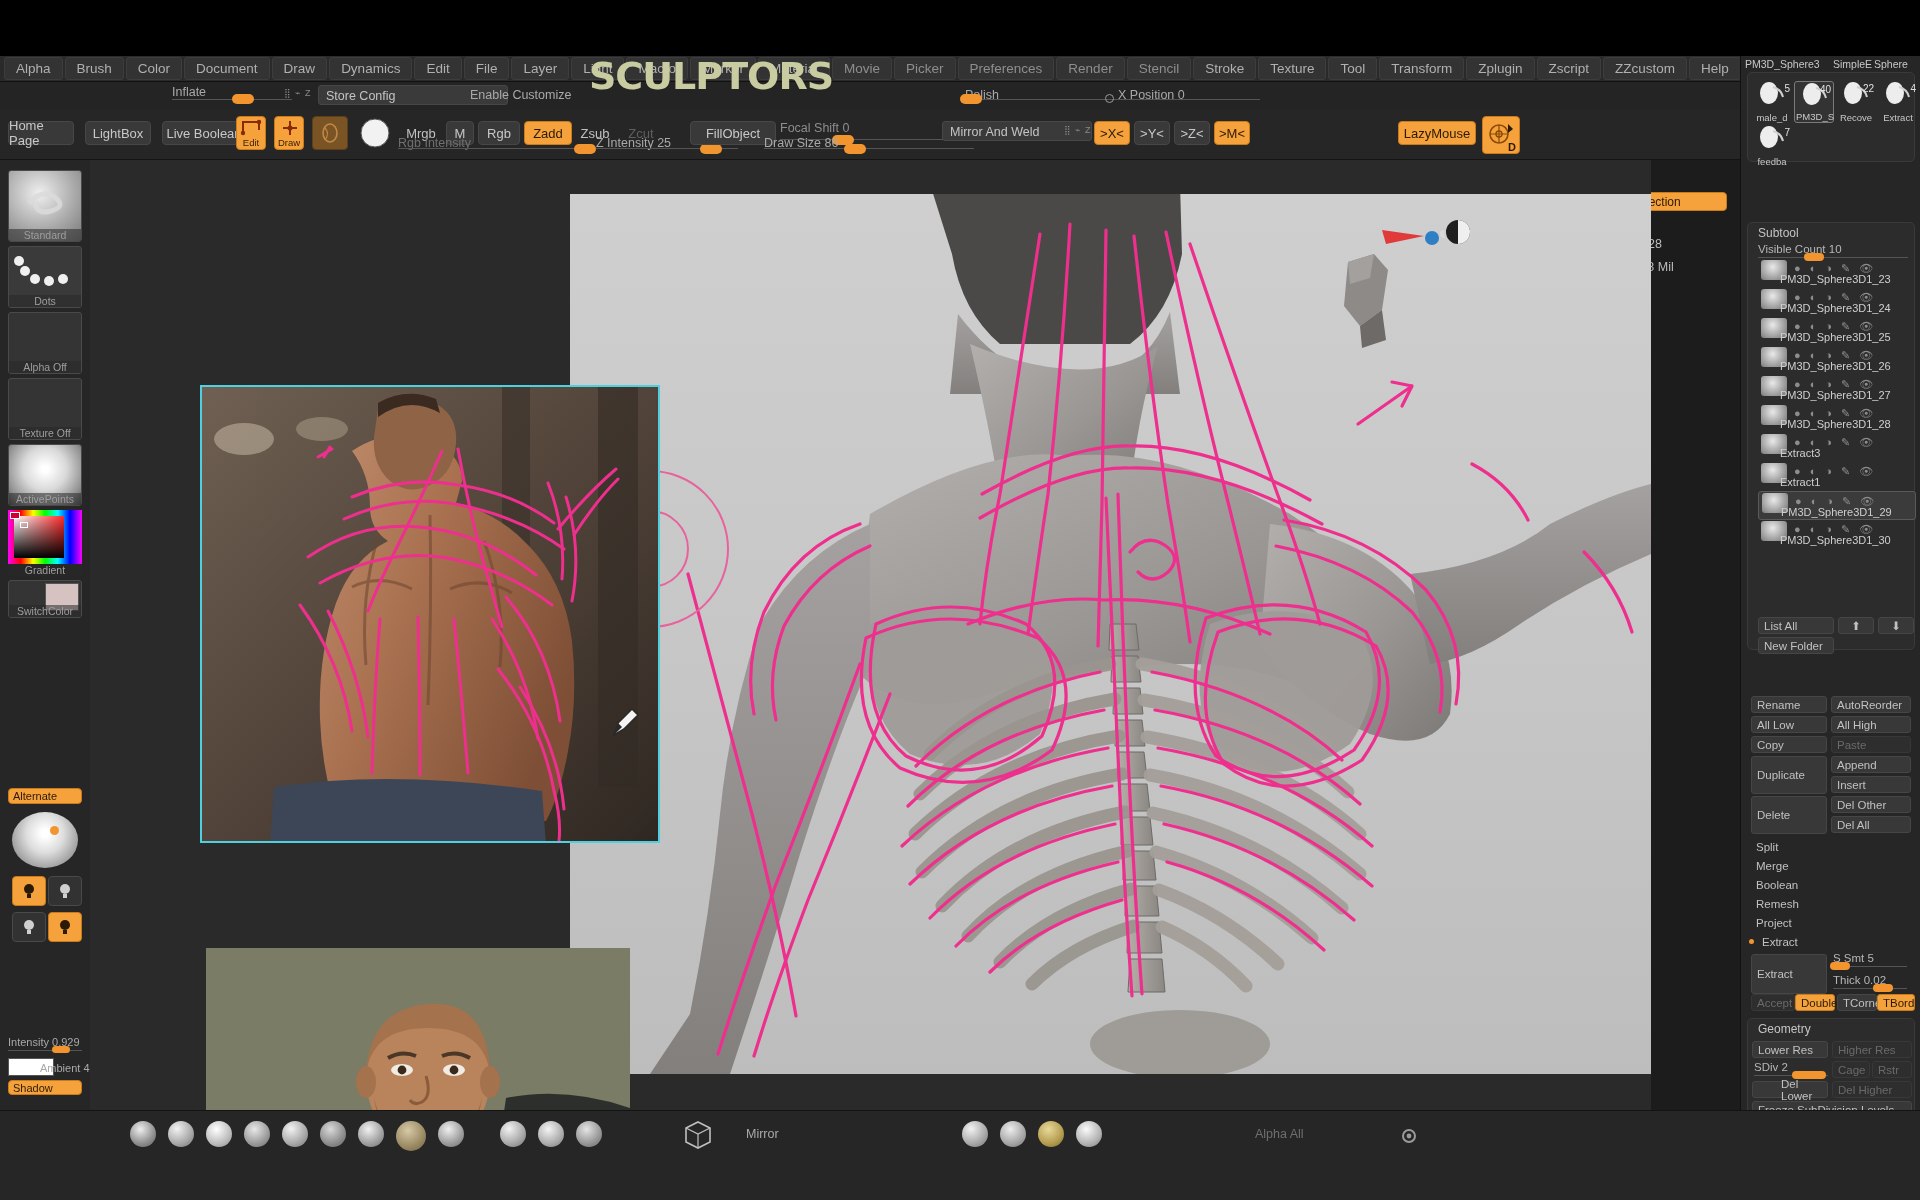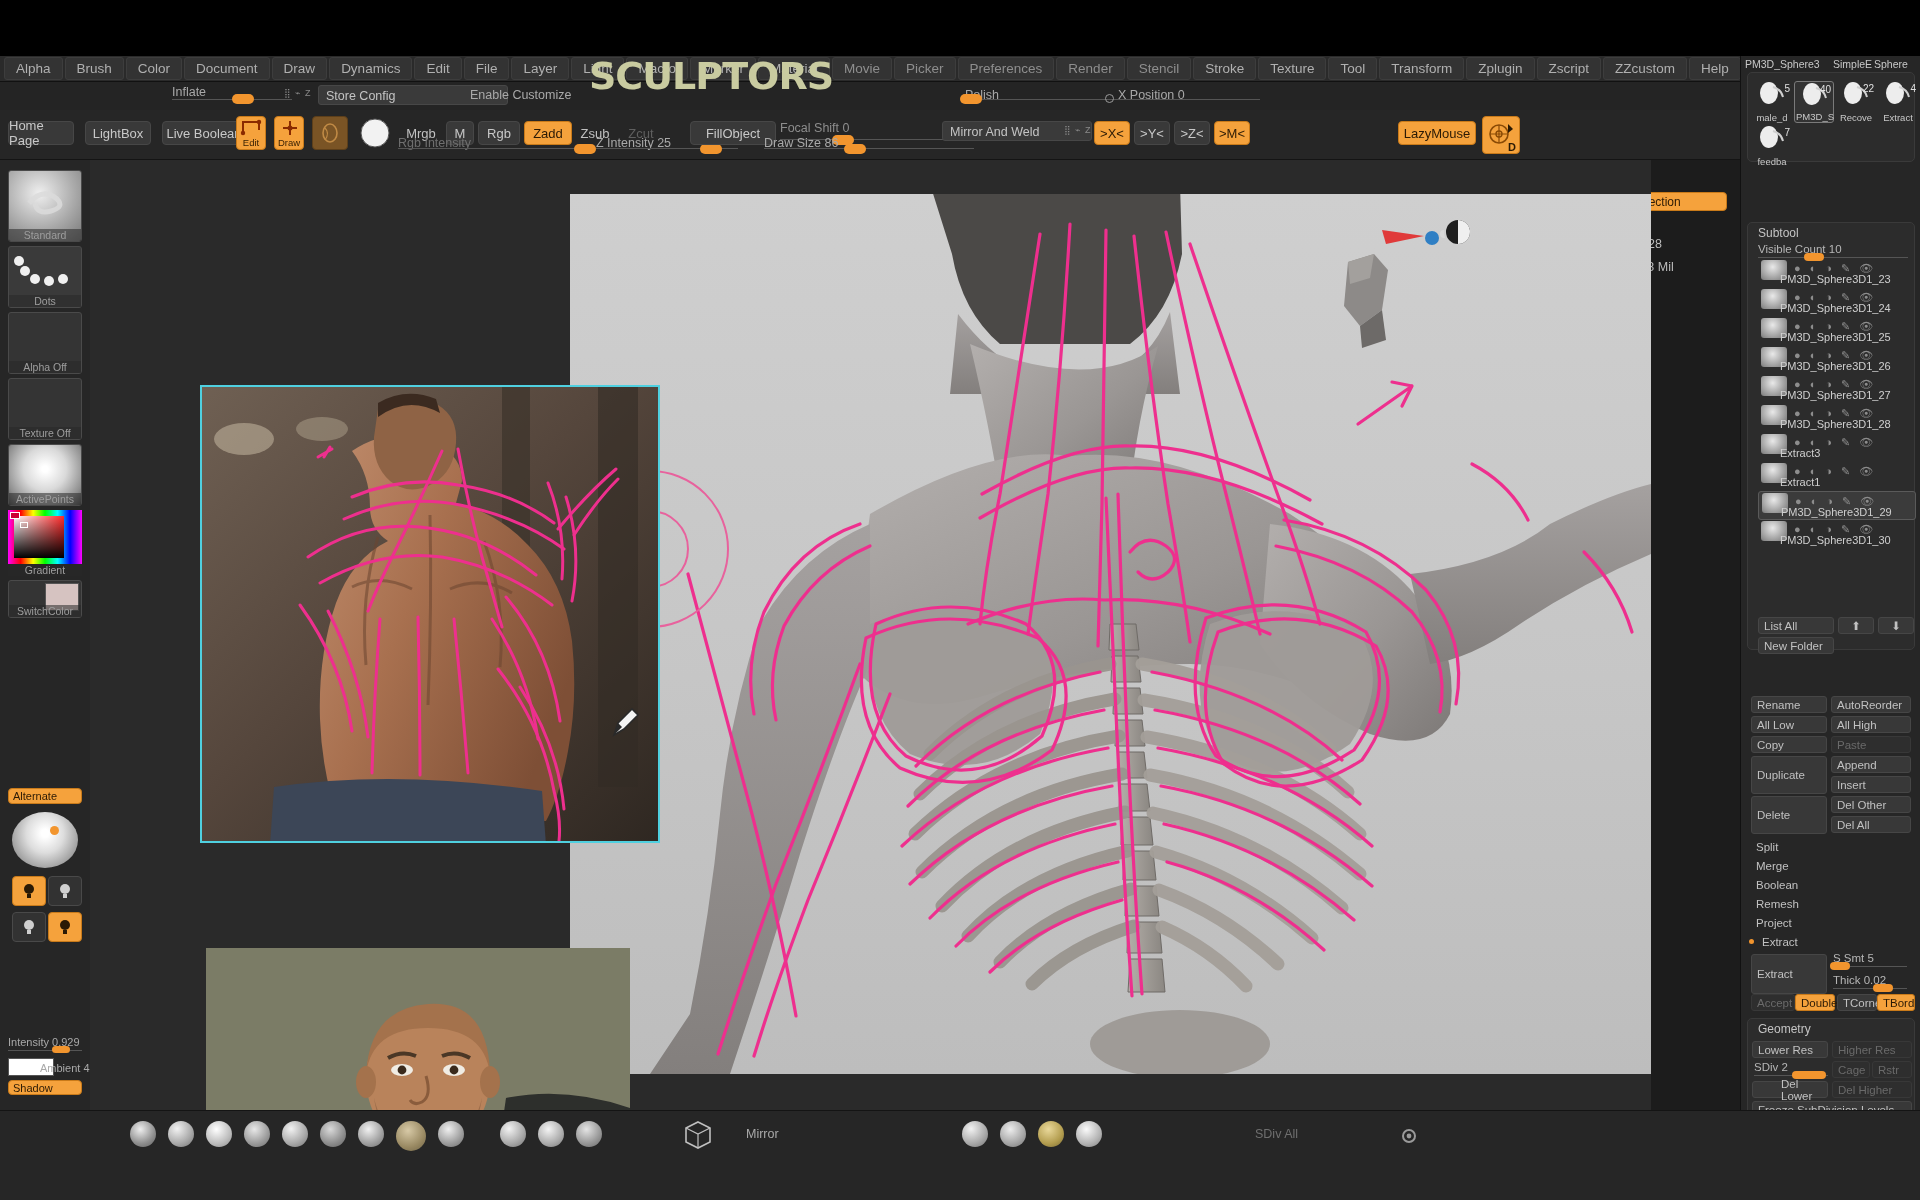--- a/index.html
+++ b/index.html
@@ -832,20 +832,20 @@
         <path d="M4 9 L16 15 L28 9 M16 15 L16 29" stroke="#c0c0c0" stroke-width="1.2" fill="none"></path>
       </svg>
   </div>
   <div class="plainlabel" style="left:746px; top:16px;">Mirror</div>
 
   <div class="bsphere" style="left:962px; top:10px;"></div>
   <div class="bsphere" style="left:1000px; top:10px; background:radial-gradient(circle at 40% 32%,#ededed,#a6a6a6 60%,#747474);"></div>
   <div class="bsphere" style="left:1038px; top:10px; background:radial-gradient(circle at 40% 32%,#e9d89a,#b39d4f 60%,#7a6a33);"></div>
   <div class="bsphere" style="left:1076px; top:10px; background:radial-gradient(circle at 40% 32%,#fafafa,#b4b4b4 60%,#7d7d7d);"></div>
 
-  <div class="plainlabel" style="left:1255px; top:16px; color:#6f6f6f;">SDiv All</div>
+  <div class="plainlabel" style="left:1255px; top:16px; color:#6f6f6f;">Alpha All</div>
   <div style="position:absolute; left:1396px; top:12px; width:26px; height:26px;">
     <svg width="26" height="26" viewBox="0 0 26 26">
         <circle cx="13" cy="13" r="6" fill="none" stroke="#9a9a9a" stroke-width="2"></circle>
         <circle cx="13" cy="13" r="2.4" fill="#9a9a9a"></circle>
       </svg>
   </div>
 </div>
 
 </body></html>

